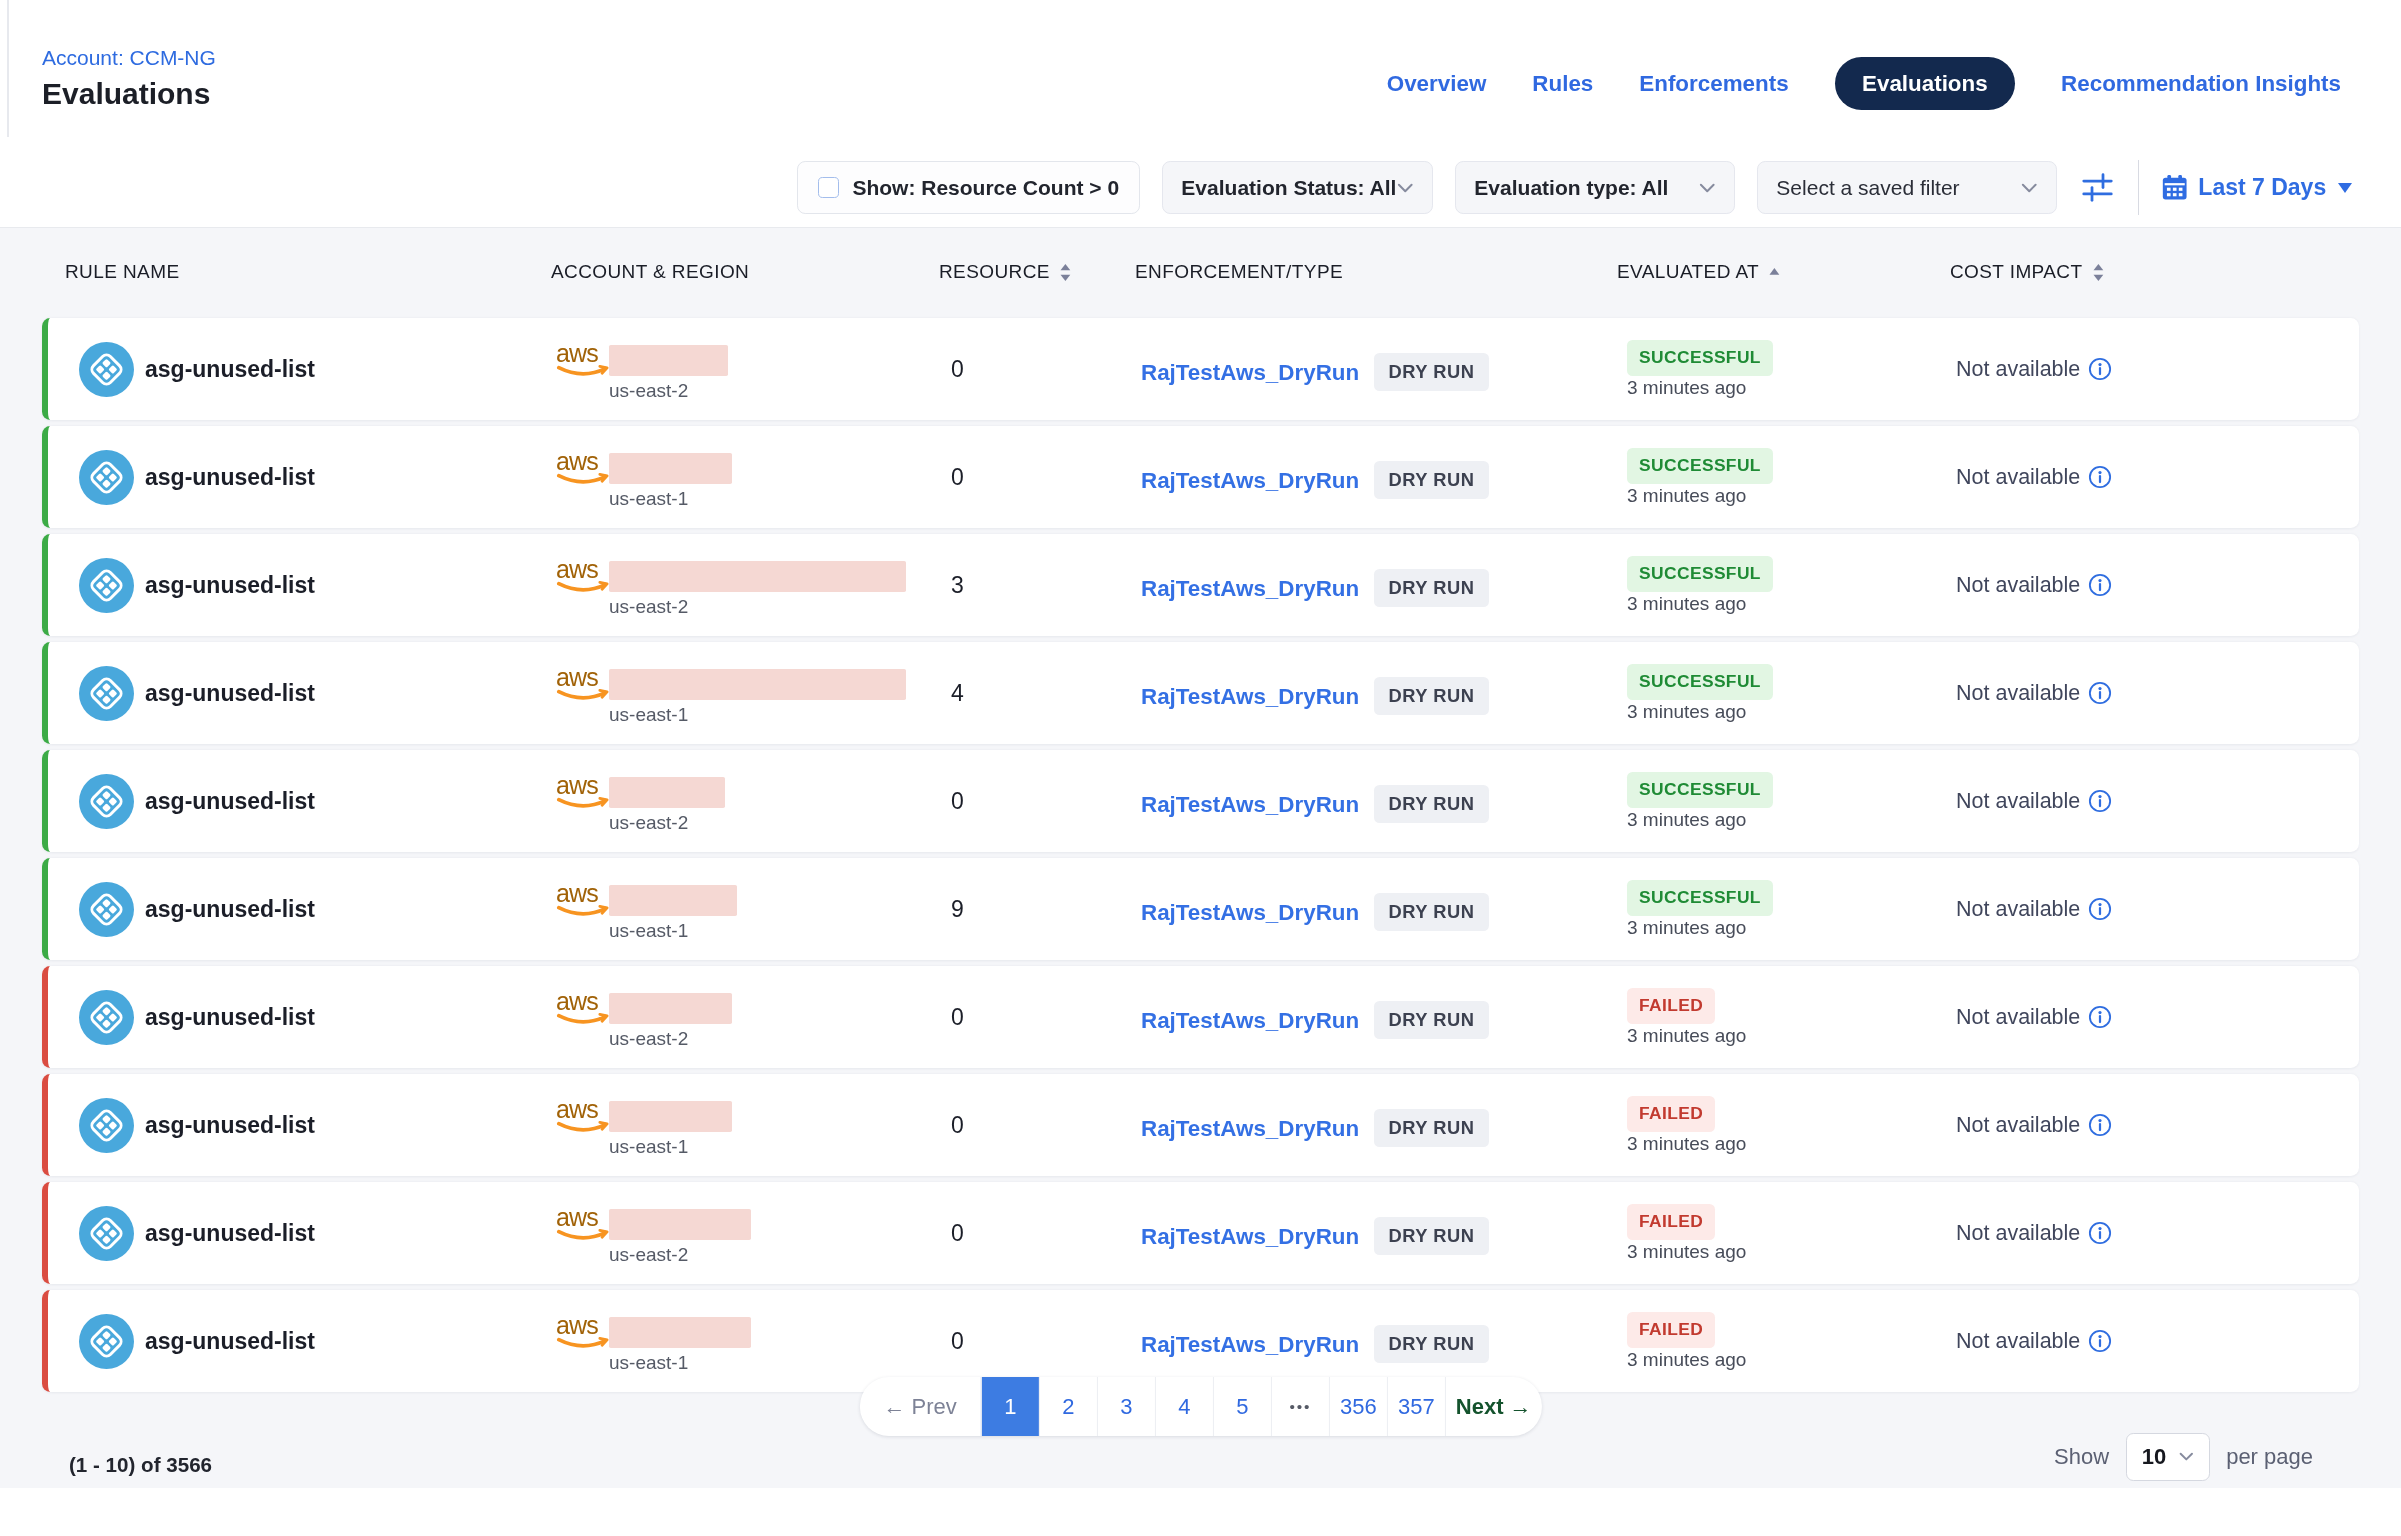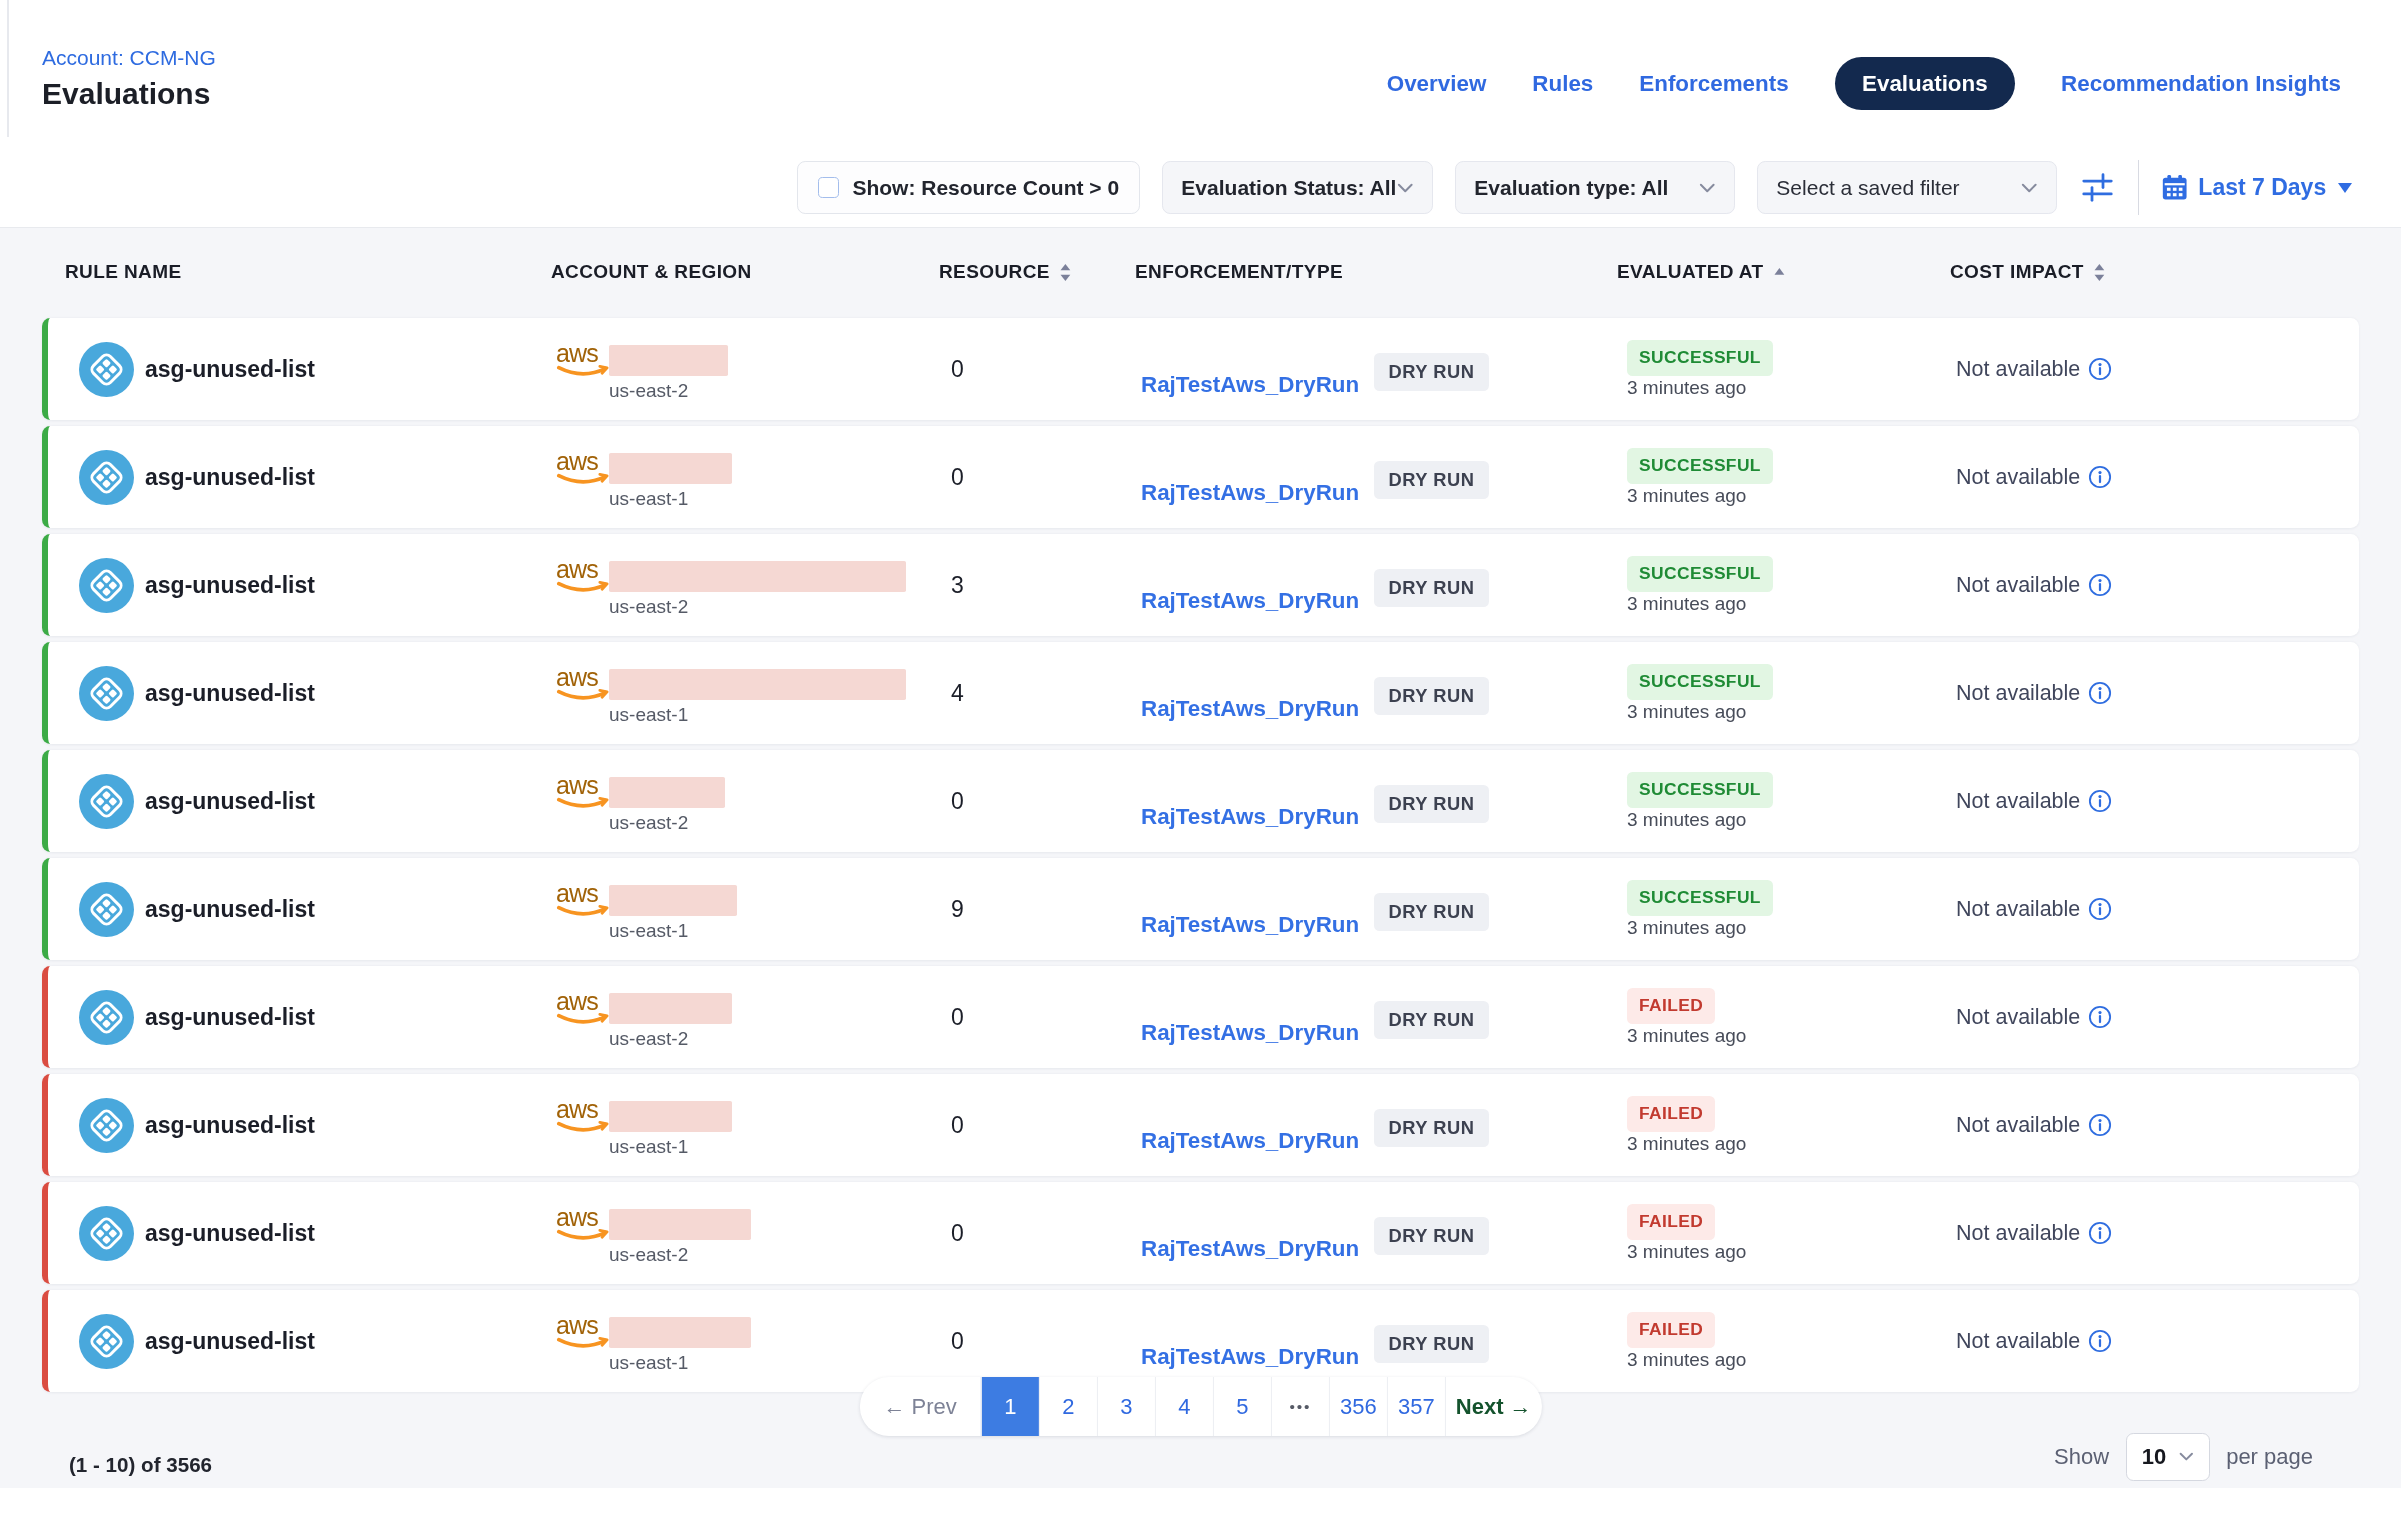--- a/index.html
+++ b/index.html
@@ -26,35 +26,35 @@
   .dd-status { width:271px; } .dd-type { width:280px; } .dd-saved { width:300px; }
   .dd-saved .lbl { font-weight:500; color:#2b2e38; }
   .vdivider { width:0.9px; height:55px; background:#d8dae2; }
   .daterange { display:flex; align-items:center; gap:10px; cursor:pointer; }
   .daterange .lbl { font-size:23px; font-weight:600; color:#2f6ce2; white-space:nowrap; }
   .tri-down { width:0; height:0; border-left:7.3px solid transparent; border-right:7.3px solid transparent; border-top:10px solid #2f6ce2; margin-left:1.8px; }
 
   
   .table-section { position:absolute; top:227px; left:0; width:100%; height:1261px; background:#f5f6f9; border-top:0.9px solid #e8eaee; }
   .thead { position:absolute; top:0; left:0; width:100%; height:64px; }
-  .th { position:absolute; top:33px; display:flex; align-items:center; gap:9.1px; font-size:19px; font-weight:700; color:#1a1d27; letter-spacing:0.4px; white-space:nowrap; }
+  .th { position:absolute; top:33px; display:flex; align-items:center; gap:9.1px; font-size:19px; font-weight:400; color:#1a1d27; letter-spacing:0.4px; white-space:nowrap; }
   .th.c1{left:65px;} .th.c2{left:551px;} .th.c3{left:939px;} .th.c4{left:1135px;} .th.c5{left:1617px;} .th.c6{left:1950px;}
   .sort-ic { display:inline-flex; cursor:pointer; }
 
   .rows { position:absolute; left:42px; top:90px; width:2317px; }
   .row { position:relative; width:2317px; height:102px; background:#ffffff; border-radius:8.2px; margin-bottom:6px; box-shadow:0 0.9px 2.7px rgba(25,35,60,0.06); border-left:6.4px solid #3cab46; cursor:pointer; }
   .row.failed { border-left-color:#da4c41; }
   .rule-ic { position:absolute; left:31px; top:24px; width:55px; height:55px; }
   .rule-name { position:absolute; left:97px; top:0; height:102px; display:flex; align-items:center; font-size:23px; font-weight:600; color:#1b1e28; }
   .cloud { position:absolute; left:508px; top:23px; width:53px; }
   .aws-word { font-size:25px; font-weight:400; color:#a16207; letter-spacing:-0.9px; line-height:24px; display:block; }
   .redaction { position:absolute; left:561px; top:27.4px; height:31px; background:#f5d8d3; border-radius:1.8px; }
   .region { position:absolute; left:561px; top:62px; font-size:19px; color:#555a66; }
   .resource { position:absolute; left:903px; top:0; height:102px; display:flex; align-items:center; font-size:23px; font-weight:500; color:#1b1e28; }
-  .enforce-link { position:absolute; left:1093px; top:16px; height:102px; display:flex; align-items:center; font-size:22.4px; font-weight:600; color:#3470e4; text-decoration:none; cursor:pointer; }
+  .enforce-link { position:absolute; left:1093px; top:4px; height:102px; display:flex; align-items:center; font-size:22.4px; font-weight:600; color:#3470e4; text-decoration:none; cursor:pointer; }
   .type-badge { position:absolute; left:1326px; top:35px; background:#eef0f4; color:#3c4150; font-size:18.3px; font-weight:700; letter-spacing:0.5px; padding:8.2px 14.6px; border-radius:5.5px; white-space:nowrap; }
   .status-wrap { position:absolute; left:1579px; top:0; height:102px; }
   .status-badge { position:absolute; left:0; top:22px; font-size:17.4px; font-weight:700; letter-spacing:0.4px; padding:7.3px 12px; border-radius:5.5px; white-space:nowrap; }
   .status-badge.success { background:#e2f6e3; color:#1f8b35; }
   .status-badge.failed { background:#fdeae8; color:#c23a2f; }
   .eval-time { position:absolute; left:0; top:59px; font-size:19px; color:#474c59; white-space:nowrap; }
   .cost { position:absolute; left:1908px; top:0; height:102px; display:flex; align-items:center; gap:8.2px; font-size:21.5px; font-weight:500; color:#40465c; }
 
   
   .range-text { position:absolute; left:69px; top:1225px; font-size:20.6px; font-weight:600; color:#22252e; }

